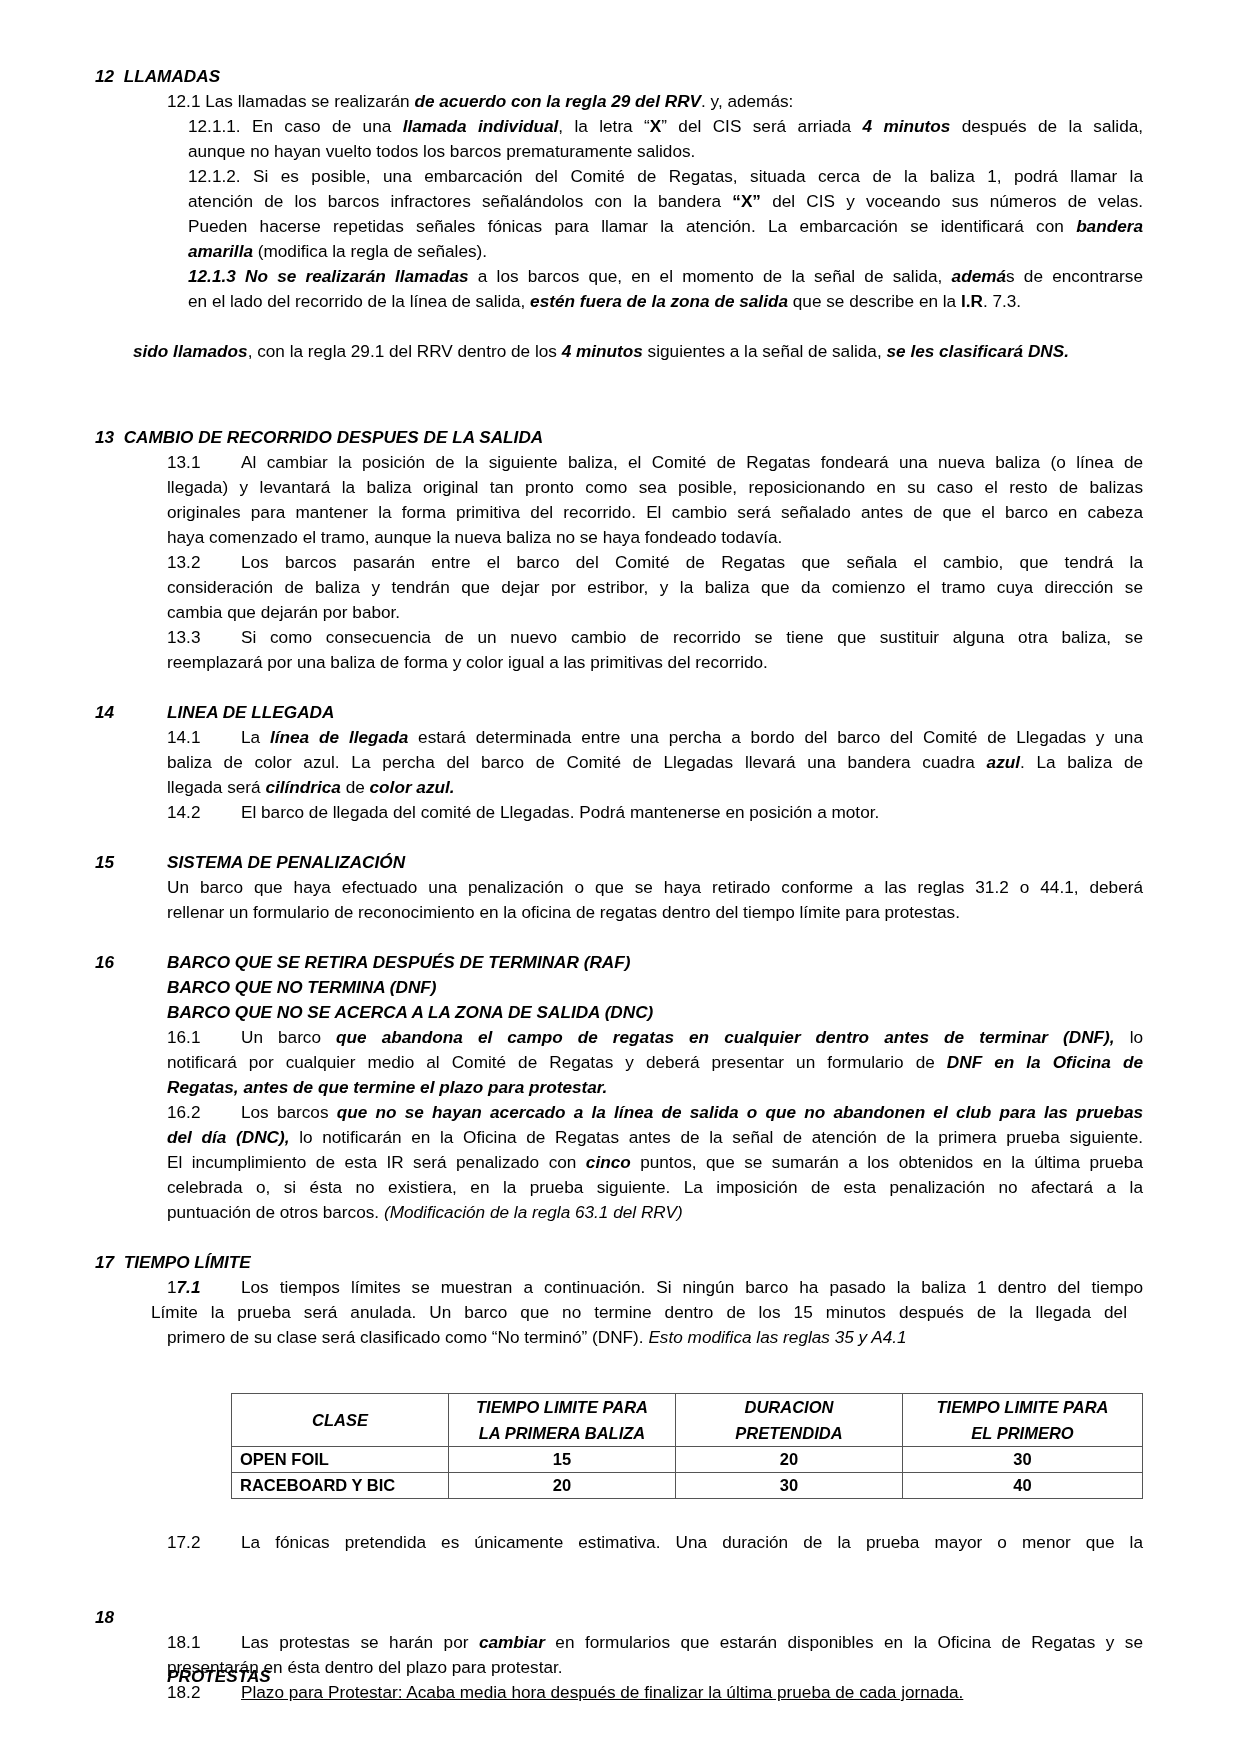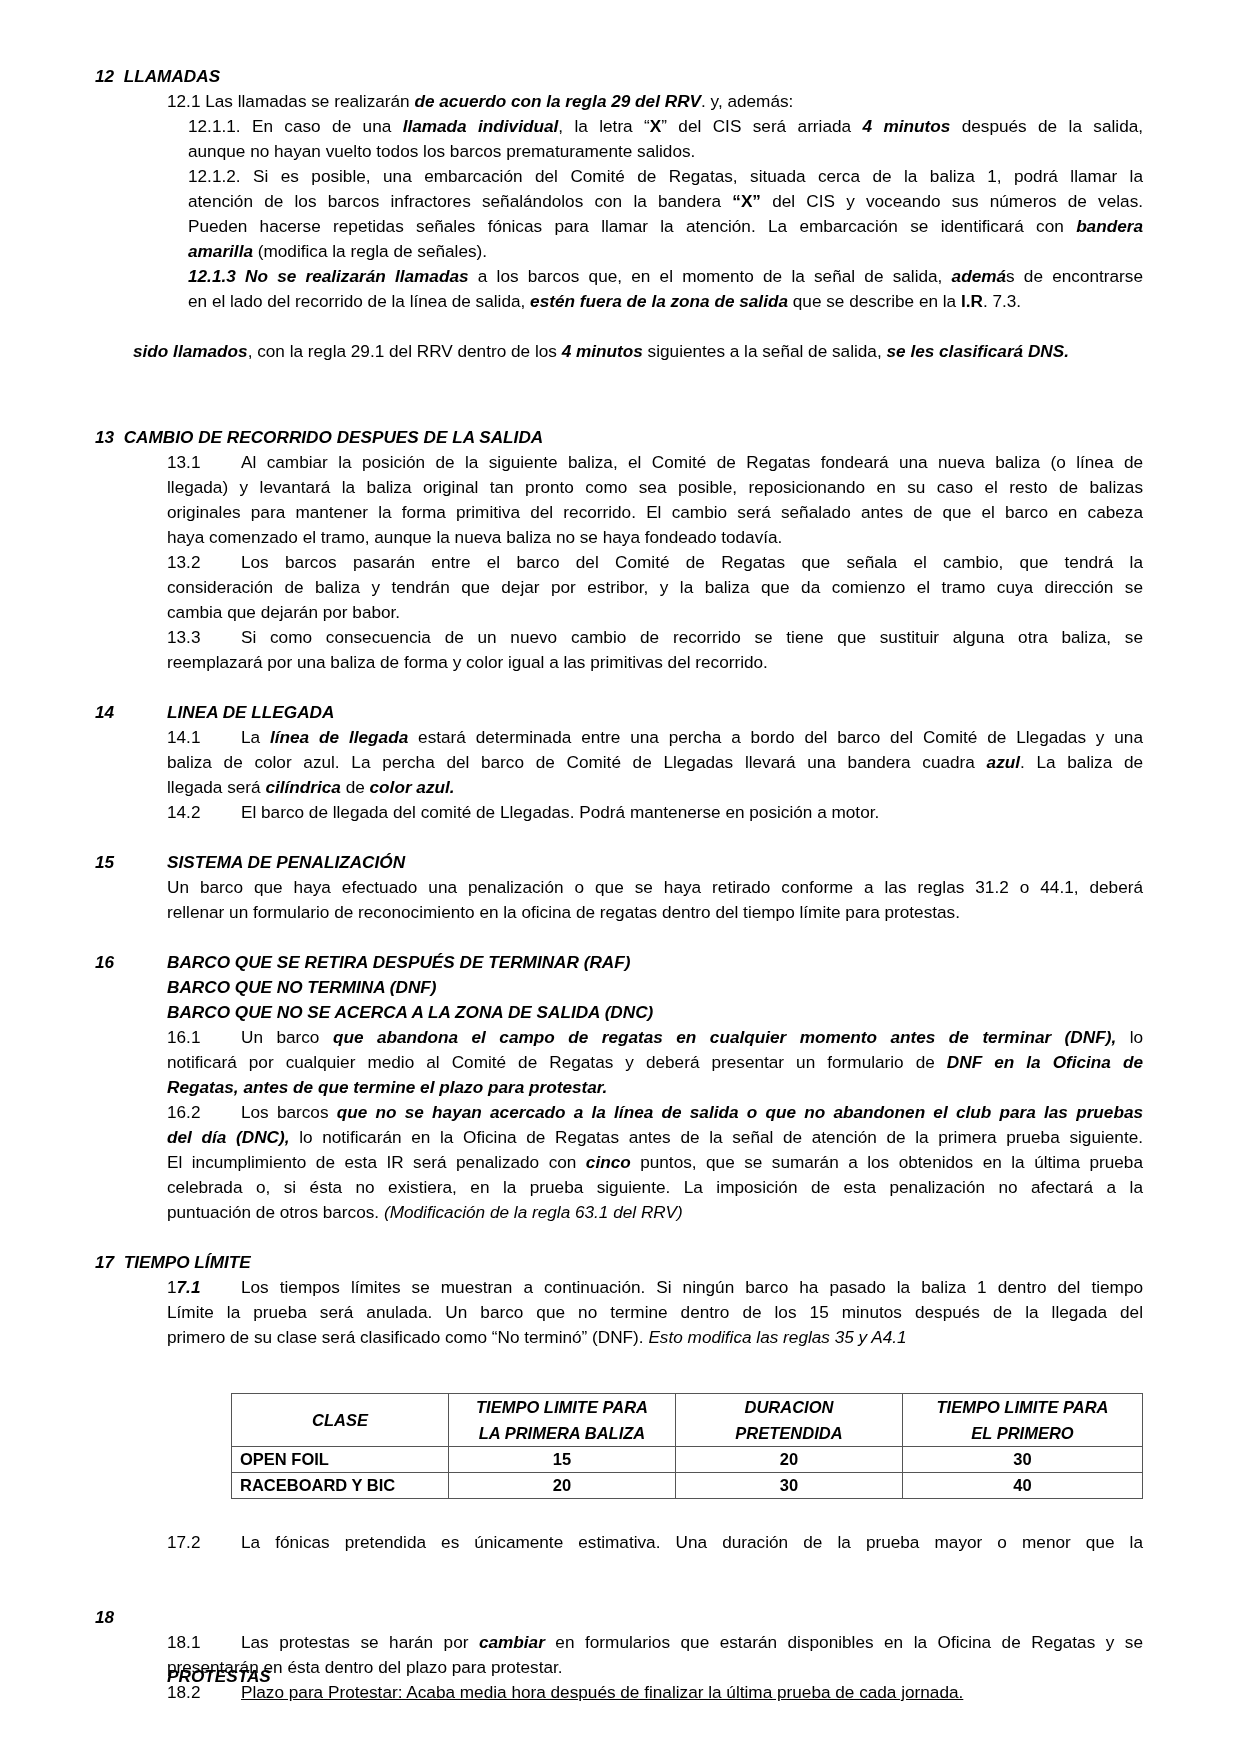--- a/index.html
+++ b/index.html
@@ -100,21 +100,21 @@
   <div class="line h" style="left:167px; top:850px;">SISTEMA DE PENALIZACIÓN</div>
   <div class="line just" style="left:167px; top:875px; width:976px;">Un barco que haya efectuado una penalización o que se haya retirado conforme a las reglas 31.2 o 44.1, deberá</div>
   <div class="line" style="left:167px; top:900px;">rellenar un formulario de reconocimiento en la oficina de regatas dentro del tiempo límite para protestas.</div>
 
   <div class="secnum" style="left:95px; top:950px;">16</div>
   <div class="line h" style="left:167px; top:950px;">BARCO QUE SE RETIRA DESPUÉS DE TERMINAR (RAF)</div>
   <div class="line h" style="left:167px; top:975px;">BARCO QUE NO TERMINA (DNF)</div>
   <div class="line h" style="left:167px; top:1000px;">BARCO QUE NO SE ACERCA A LA ZONA DE SALIDA (DNC)</div>
 
   <div class="line just" style="left:167px; top:1025px; width:976px;">
-    <span class="num">16.1</span><span>Un barco </span><span class="bi">que abandona el campo de regatas en cualquier momento antes de terminar (DNF),</span><span> lo</span>
+    <span class="num">16.1</span><span>Un barco </span><span class="bi">que abandona el campo de regatas en cualquier dentro antes de terminar (DNF),</span><span> lo</span>
   </div>
   <div class="line just" style="left:167px; top:1050px; width:976px;">
     <span>notificará por cualquier medio al Comité de Regatas y deberá presentar un formulario de </span><span class="bi">DNF en la Oficina de</span>
   </div>
   <div class="line bi" style="left:167px; top:1075px;">Regatas, antes de que termine el plazo para protestar.</div>
 
   <div class="line just" style="left:167px; top:1100px; width:976px;">
     <span class="num">16.2</span><span>Los barcos </span><span class="bi">que no se hayan acercado a la línea de salida o que no abandonen el club para las pruebas</span>
   </div>
   <div class="line just" style="left:167px; top:1125px; width:976px;">
@@ -127,21 +127,21 @@
   <div class="line" style="left:167px; top:1200px;">
     <span>puntuación de otros barcos. </span><span class="i">(Modificación de la regla 63.1 del RRV)</span>
   </div>
 
   <div class="line h" style="left:95px; top:1250px;">
     <span>17</span>&nbsp;&nbsp;<span>TIEMPO LÍMITE</span>
   </div>
   <div class="line just" style="left:167px; top:1275px; width:976px;">
     <span class="num"><span>1</span><span class="bi">7.1</span></span><span>Los tiempos límites se muestran a continuación. Si ningún barco ha pasado la baliza 1 dentro del tiempo</span>
   </div>
-  <div class="line just" style="left:167px; top:1300px; width:976px;">Límite la prueba será anulada. Un barco que no termine dentro de los 15 minutos después de la llegada del</div>
+  <div class="line just" style="left:151px; top:1300px; width:976px;">Límite la prueba será anulada. Un barco que no termine dentro de los 15 minutos después de la llegada del</div>
   <div class="line" style="left:167px; top:1325px;">
     <span>primero de su clase será clasificado como “No terminó” (DNF). </span><span class="i">Esto modifica las reglas 35 y A4.1</span>
   </div>
 
   <table class="limits">
     <thead>
       <tr>
         <th style="width:200px;"><span>CLASE</span></th>
         <th style="width:210px;"><span>TIEMPO LIMITE PARA</span><br><span>LA PRIMERA BALIZA</span></th>
         <th style="width:210px;"><span>DURACION</span><br><span>PRETENDIDA</span></th>

